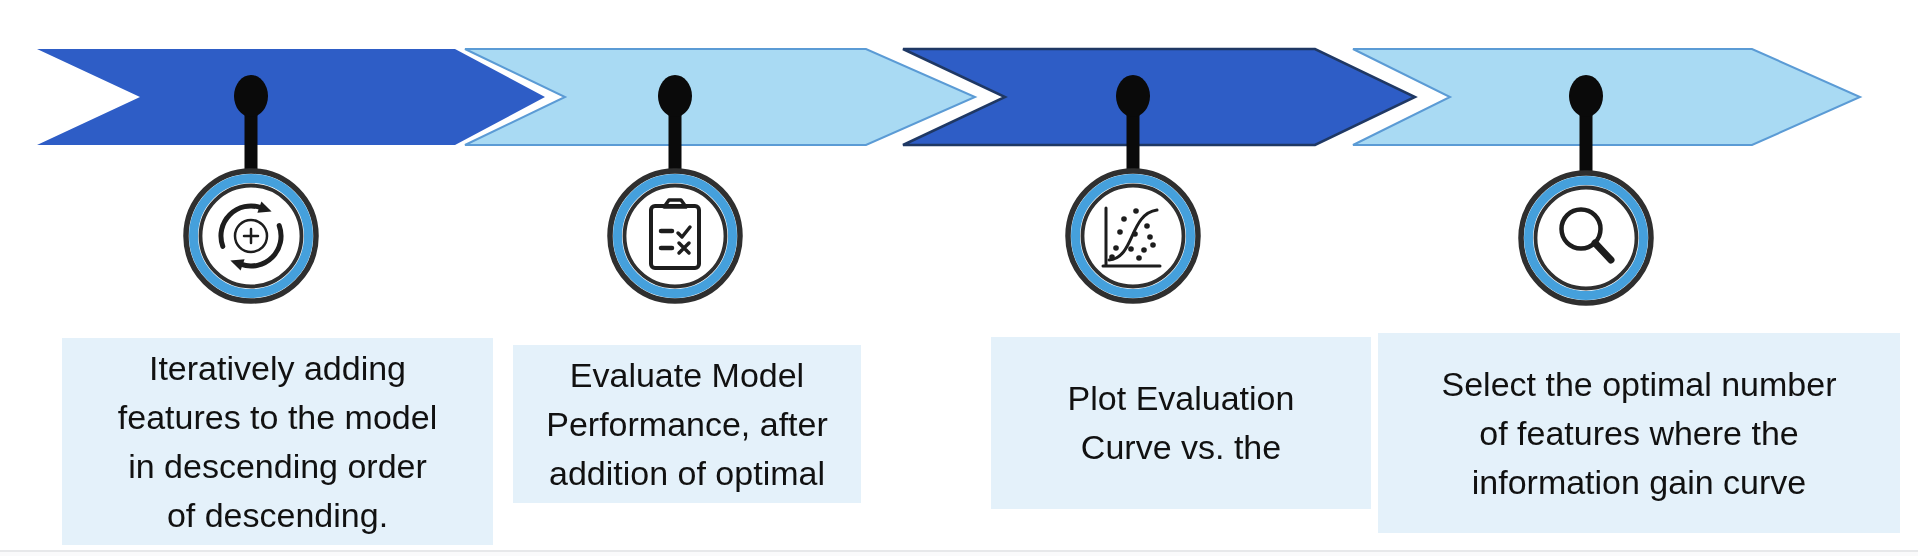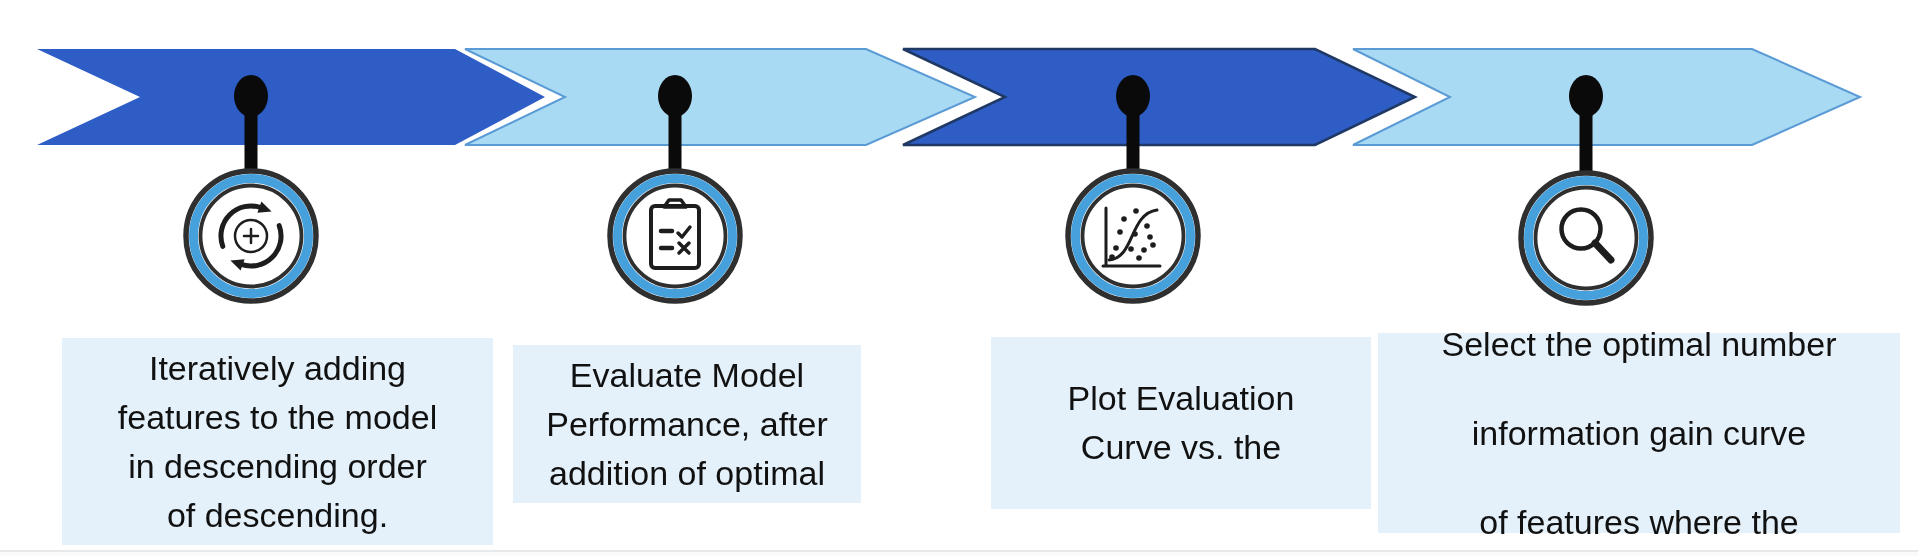--- a/index.html
+++ b/index.html
@@ -138,20 +138,20 @@
     <div class="desc-line">Evaluate Model</div>
     <div class="desc-line">Performance, after</div>
     <div class="desc-line">addition of optimal</div>
   </div>
 
   <div class="desc-box" style="left:991px;top:337px;width:380px;height:172px;">
     <div class="desc-line">Plot Evaluation</div>
     <div class="desc-line">Curve vs. the</div>
   </div>
 
-  <div class="desc-box" style="left:1378px;top:333px;width:522px;height:200px;gap:40px;">
+  <div class="desc-box" style="left:1378px;top:333px;width:522px;height:200px;">
     <div class="desc-line">Select the optimal number</div>
+    <div class="desc-line">of features where the</div>
     <div class="desc-line">information gain curve</div>
-    <div class="desc-line">of features where the</div>
   </div>
 
   <div id="bottom-strip"></div>
 </div>
 
 </body></html>

